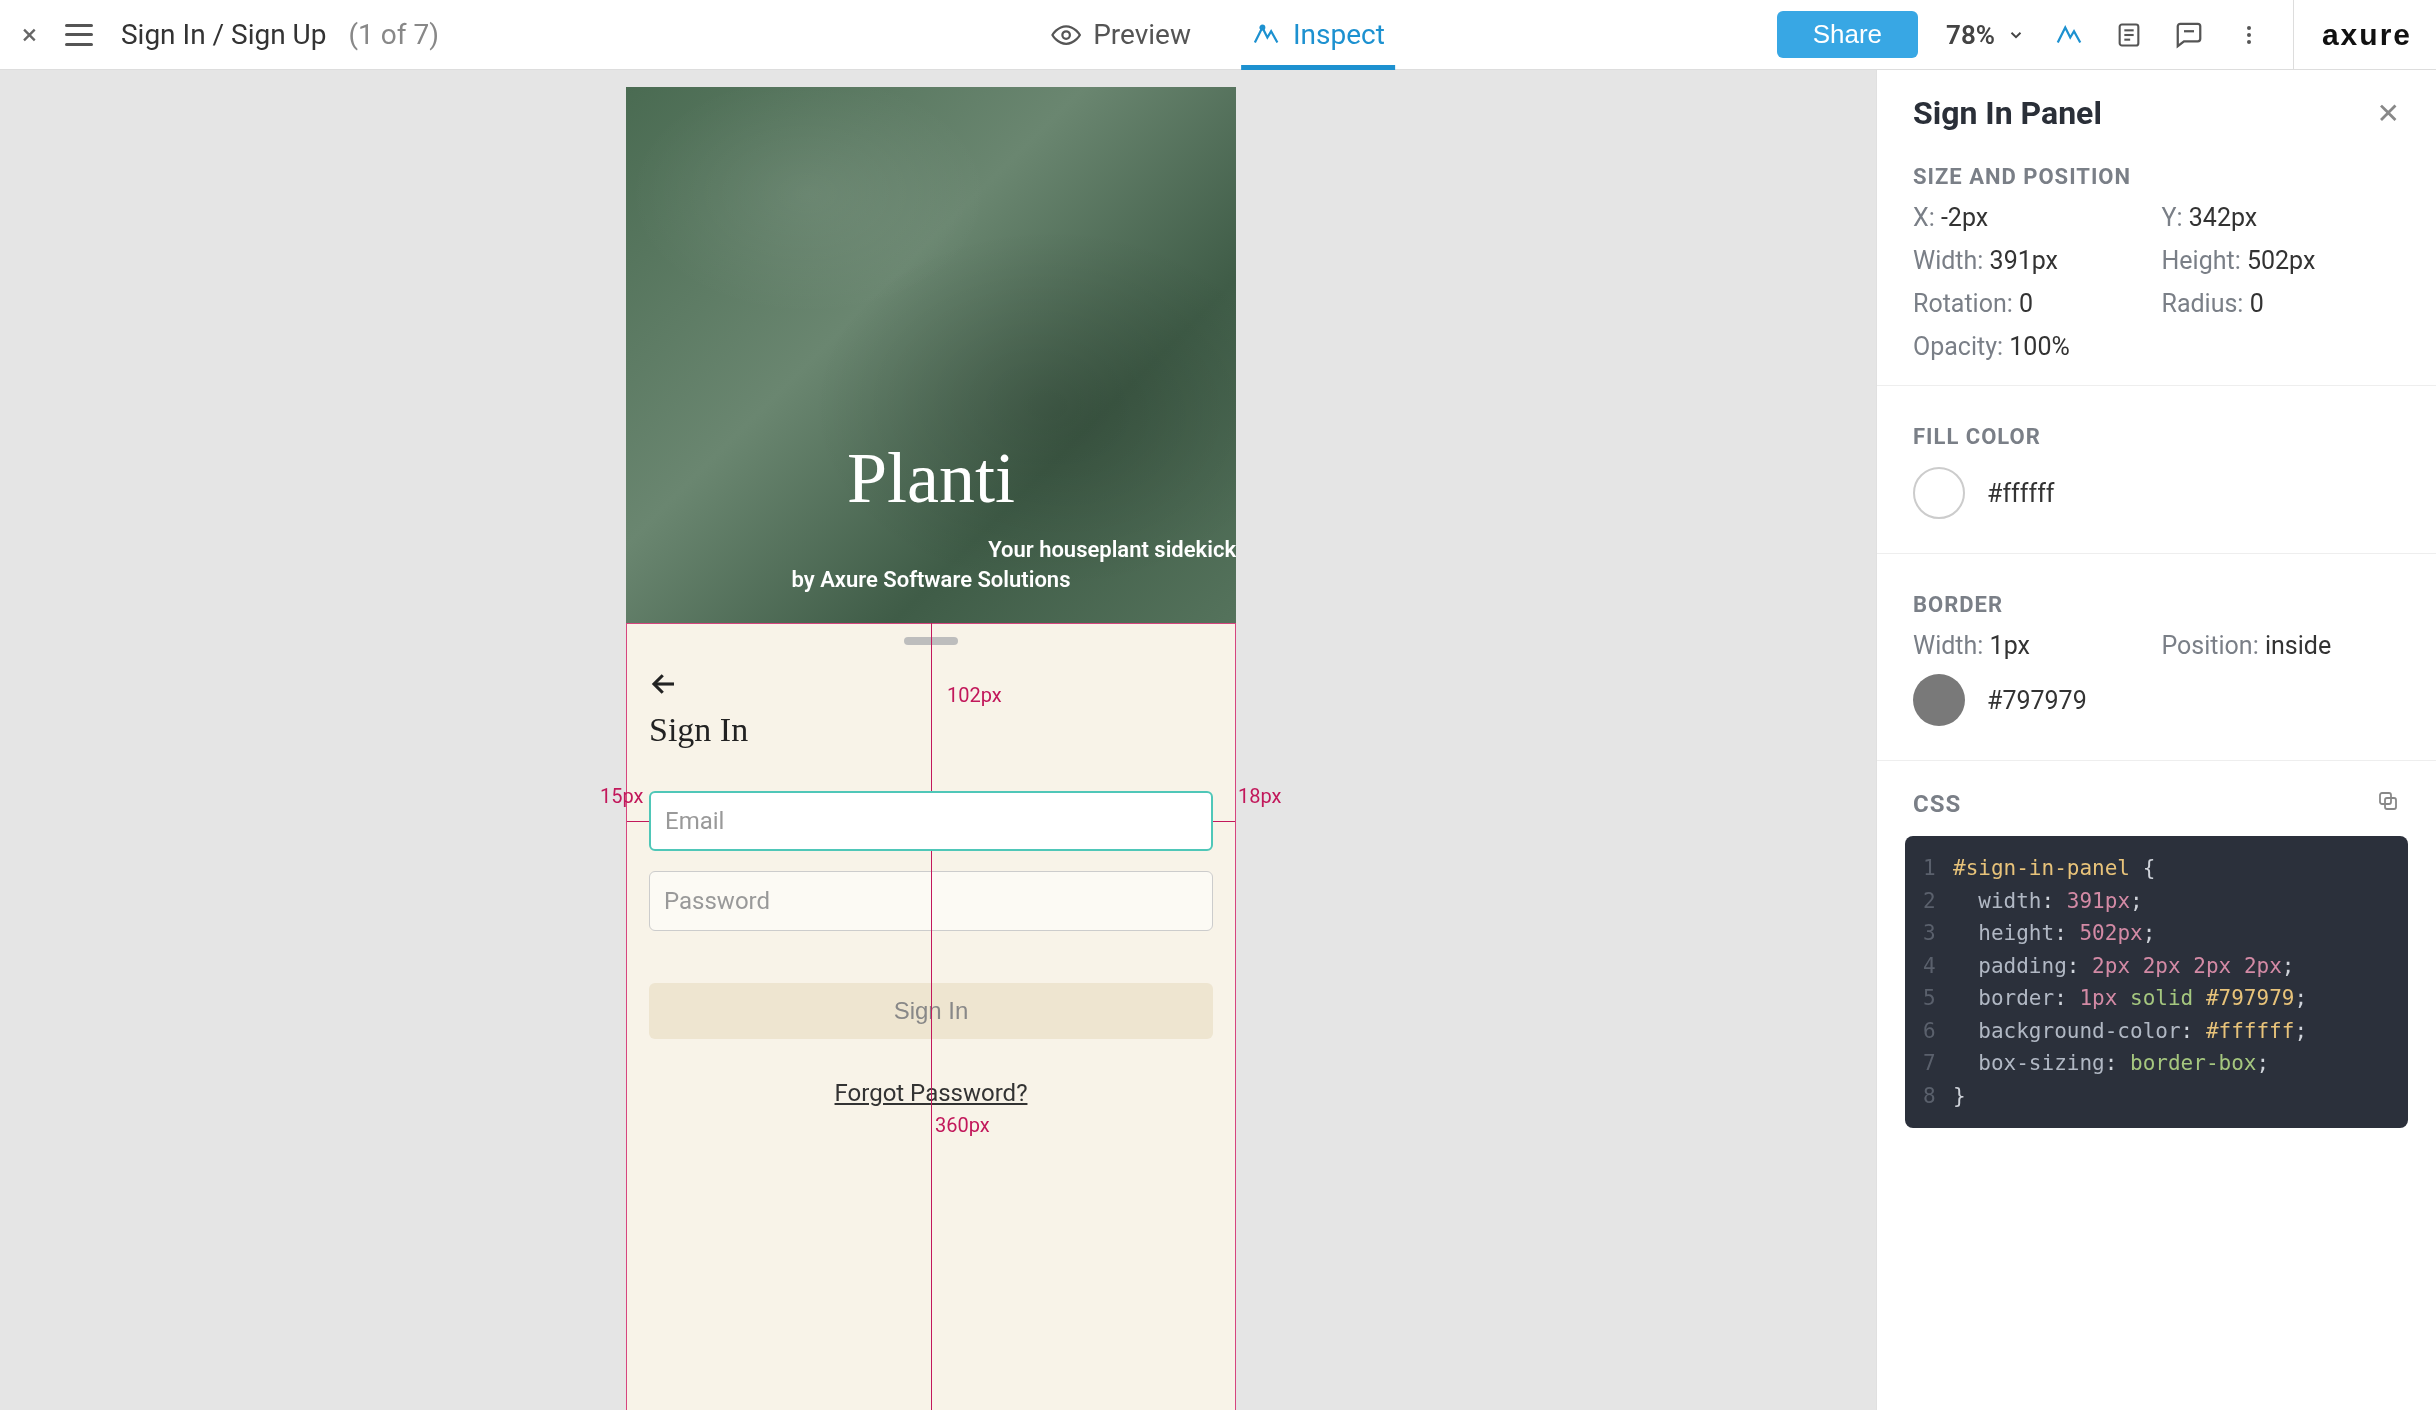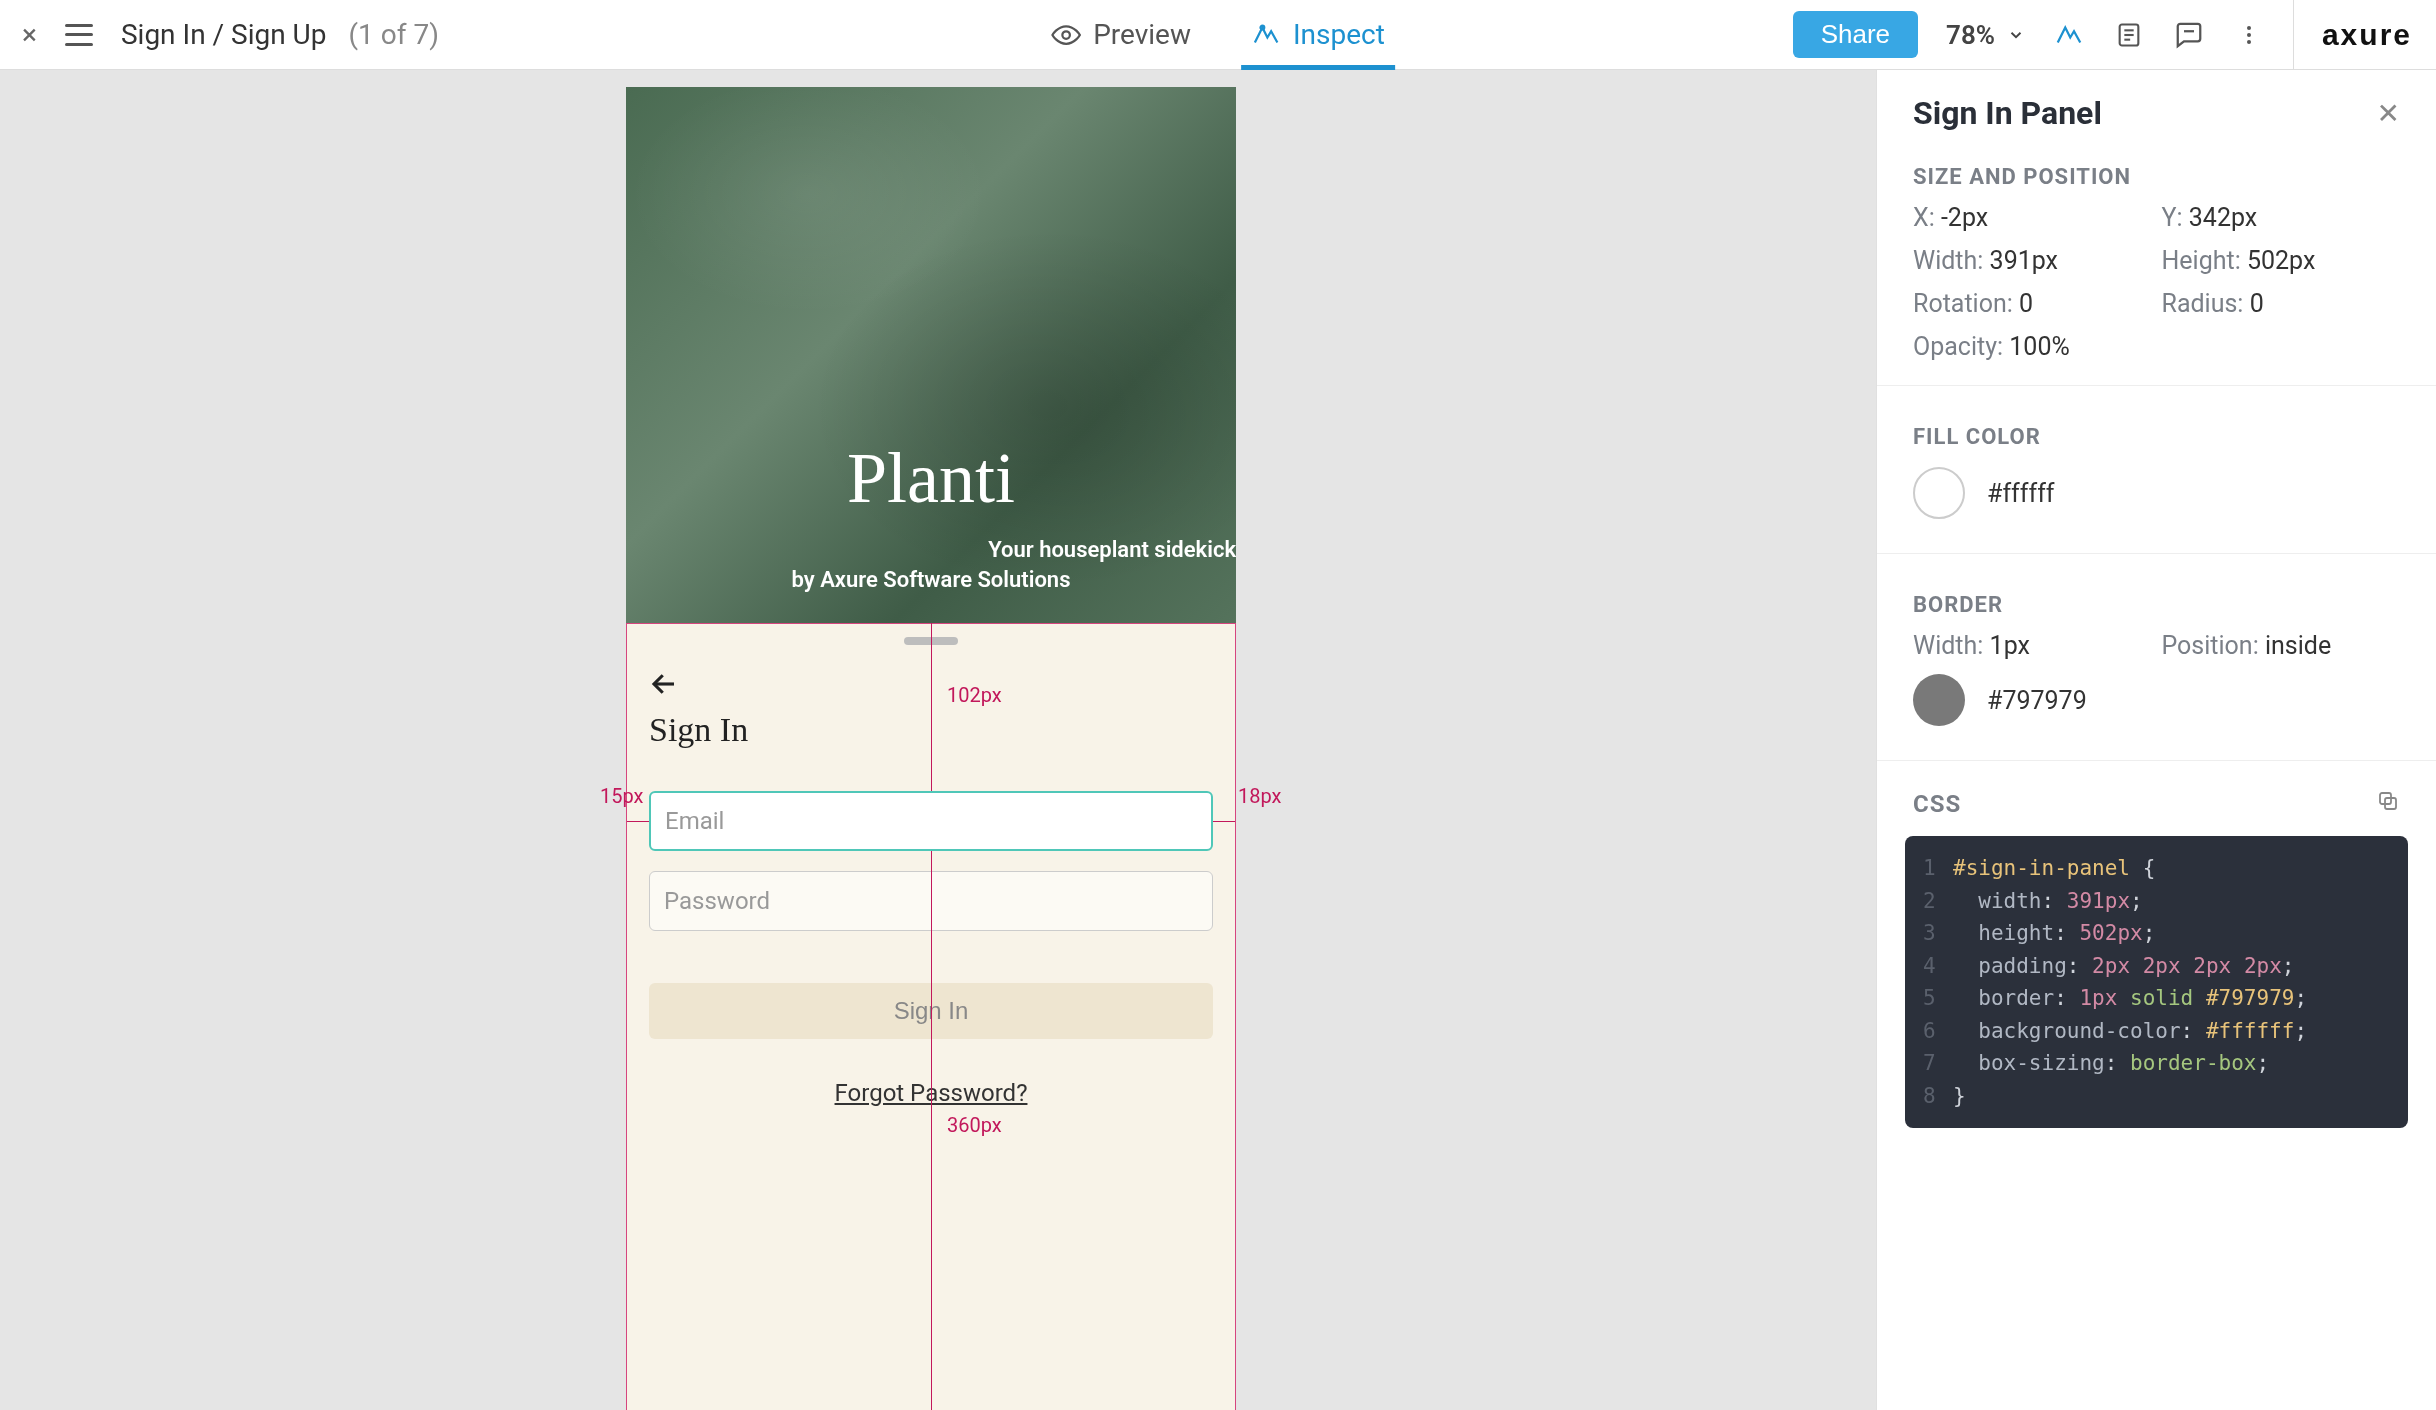--- a/index.html
+++ b/index.html
@@ -13,21 +13,21 @@
   .hamburger { width:28px; height:22px; display:flex; flex-direction:column; justify-content:space-between; cursor:pointer; }
   .hamburger span { display:block; height:3px; background:#555; border-radius:2px; }
   .page-title { font-size: 28px; color:#333; font-weight: 400; margin-left: 6px; }
   .page-count { font-size: 28px; color:#888; }
   .tb-center { position:absolute; left: 50%; transform: translateX(-50%); display:flex; align-items:flex-start; gap:40px; height:100%; }
   .tab { display:flex; align-items:center; gap:12px; font-size:28px; color:#555; height:100%; padding:0 10px; cursor:pointer; position:relative; }
   .tab.active { color:#1d91d0; }
   .tab.active::after { content:""; position:absolute; bottom:-1px; left:0; right:0; height:5px; background:#1d91d0; }
   .tab-icon { width:30px; height:30px; display:flex; align-items:center; justify-content:center; }
   .tb-right { margin-left:auto; display:flex; align-items:center; gap:28px; padding-right: 24px; height:100%; }
-  .share-btn { background:#38a7e4; color:#fff; border:none; padding:8px 28px; border-radius:6px; font-size:26px; cursor:pointer; }
+  .share-btn { background:#38a7e4; color:#fff; border:none; padding:8px 36px; border-radius:6px; font-size:26px; cursor:pointer; }
   .zoom-val { font-size:26px; color:#444; font-weight:600; display:flex; align-items:center; gap:12px; cursor:pointer;text-align:center;}
   .top-icon { width:32px; height:32px; color:#555; cursor:pointer; display:flex; align-items:center; justify-content:center; }
   .axure-logo { font-size:30px; font-weight:900; letter-spacing:2px; color:#111; font-family: Arial, sans-serif; border-left:1px solid #ddd; padding-left:28px; height:100%; display:flex; align-items:center; }
 
   
   .canvas-area { position:absolute; top:70px; left:0; right:560px; bottom:0; background:#e5e5e5; }
   .phone { position:absolute; left:626px; top:17px; width:610px; background:#e5e5e5; }
   .hero { width:610px; height:536px; background: linear-gradient(135deg,#4a6b52 0%,#6a8670 40%,#3f5c47 70%,#55735c 100%); position:relative; overflow:hidden; }
   .leaf-lines { position:absolute; inset:0; background:
     radial-gradient(ellipse 300px 200px at 30% 20%, rgba(255,255,255,0.08), transparent 60%),
@@ -186,21 +186,21 @@
         <div class="input-password">
           <span>Password</span>
         </div>
         <button class="btn-signin">Sign In</button>
         <div class="forgot">Forgot Password?</div>
 
         <div class="meas-line-h" style="left:0; top:198px; width:22px;"></div>
 
         <div class="meas-line-h" style="right:0; top:198px; width:22px;"></div>
 
-        <div class="meas" style="left:320px; top:490px;">360px</div>
+        <div class="meas" style="left:308px; top:490px;">360px</div>
         <div class="meas-line-v" style="left:304px; top:228px; height:561px;"></div>
       </div>
     </div>
 
     <div class="meas" style="left:600px; top:714px;">15px</div>
 
     <div class="meas" style="left:1238px; top:714px;">18px</div>
   </div>
 
   <div class="inspector">

